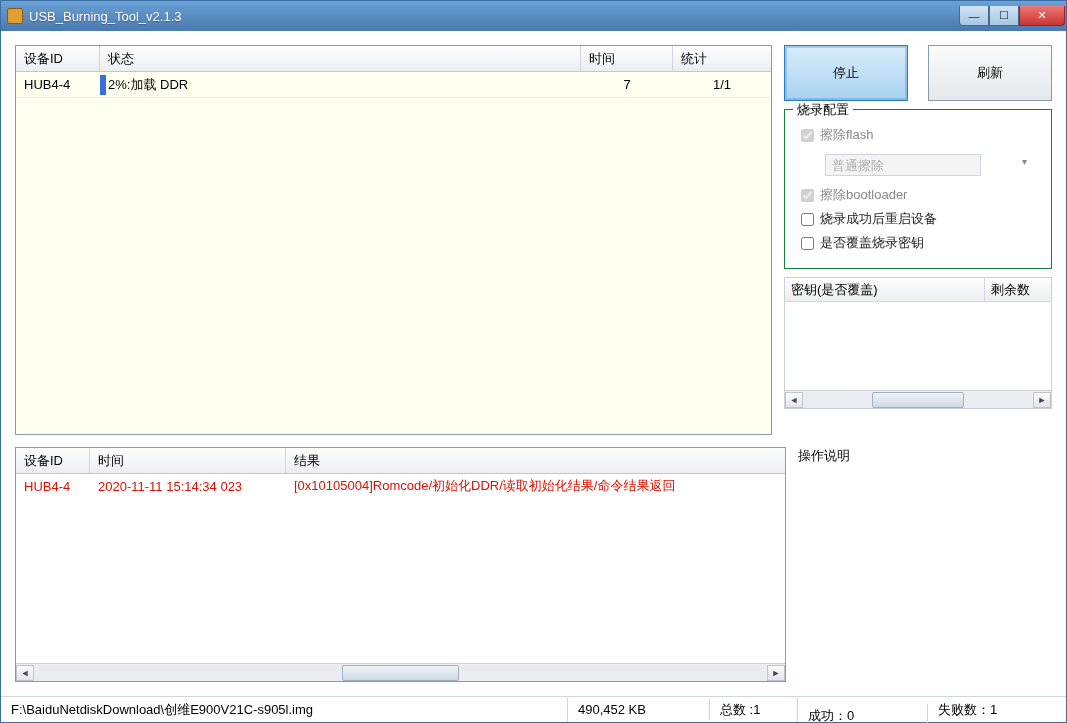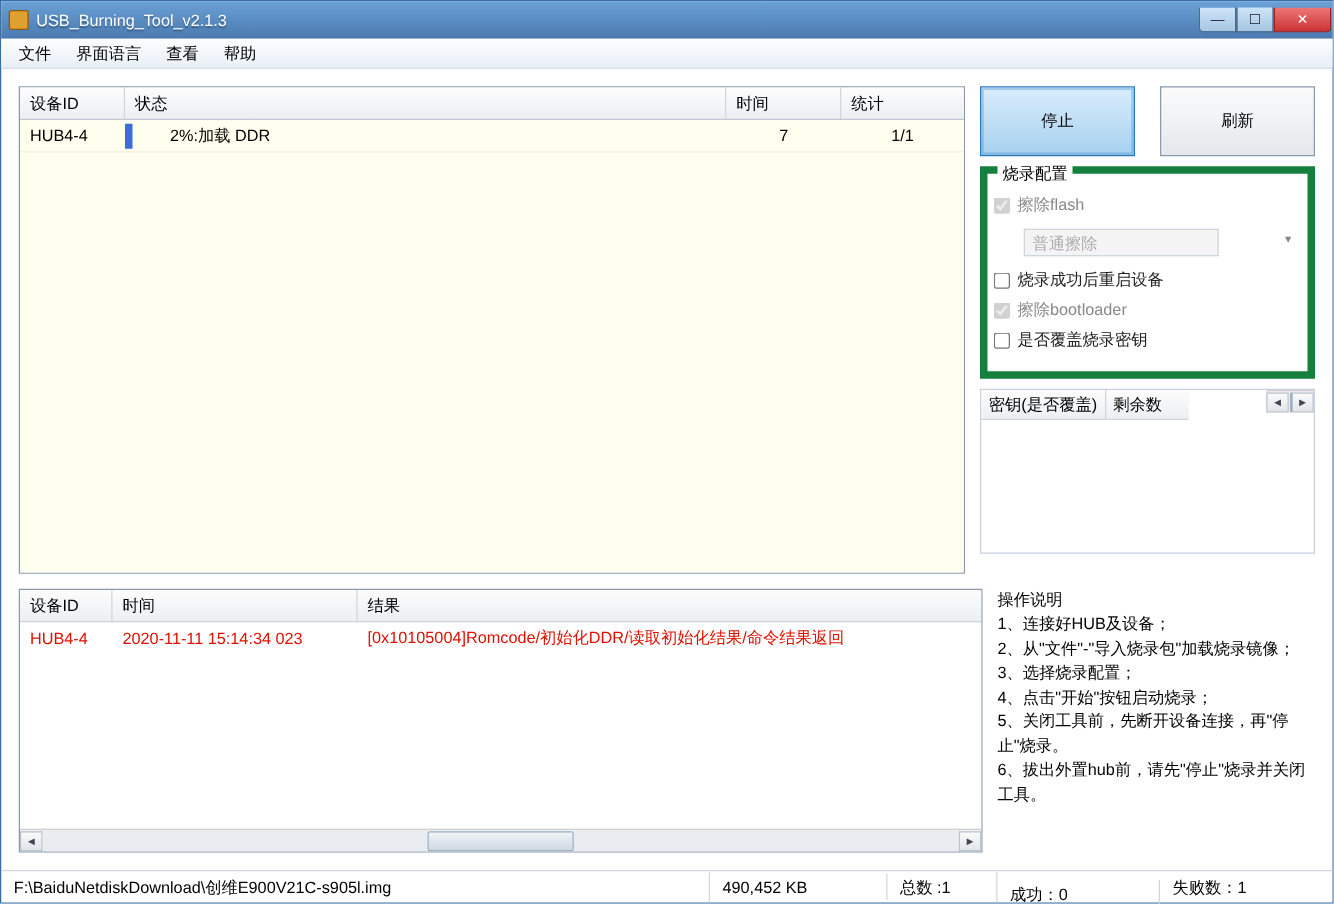--- a/index.html
+++ b/index.html
@@ -22,36 +22,36 @@
 .th.devid { width: 84px; }
 .th.status { flex: 1; }
 .th.time { width: 92px; text-align: left; }
 .th.stat { width: 98px; text-align: left; border-right: none; }
 .tbl-body { flex: 1; background: #fffff0; }
 .tr { display: flex; height: 26px; align-items: center; background: #fffff0; border-bottom: 1px solid #f0f0d8; }
 .td { padding: 3px 8px; font-size: 13px; }
 .td.devid { width: 84px; }
 .td.status { flex: 1; position: relative; padding: 0; }
 .prog { position: absolute; left: 0; top: 3px; bottom: 3px; width: 6px; background: #3b6bdc; }
-.stext { position: relative; padding-left: 8px; line-height: 26px; margin-left: 28px; }
+.stext { position: relative; padding-left: 8px; line-height: 26px; }
 .td.time { width: 92px; text-align: center; }
 .td.stat { width: 98px; text-align: center; }
 .sidecol { width: 268px; display: flex; flex-direction: column; gap: 8px; }
 .btnrow { display: flex; gap: 20px; height: 56px; }
 .bigbtn { flex: 1; border: 1px solid #8a9aad; background: linear-gradient(#fbfbfb, #e4e8ec); font-size: 13px; cursor: pointer; }
 .bigbtn.stop { background: linear-gradient(#d9ecfb, #a7d2f0); border: 1px solid #2a7ac0; box-shadow: 0 0 0 2px rgba(60,140,210,.35) inset; }
-.groupbox { border: 6px solid #15803d; padding: 10px 5px; position: relative; }
+.groupbox { border: 1px solid #15803d; padding: 10px 16px; position: relative; }
 .gb-title { position: absolute; top: -9px; left: 8px; background: #fff; padding: 0 4px; font-size: 13px; }
 .chk { display: flex; align-items: center; gap: 6px; margin: 6px 0; color: #888; font-size: 13px; }
 .chk.enabled { color: #222; }
 .chk input { width: 13px; height: 13px; }
 .sel { width: 156px; height: 22px; margin: 4px 0 4px 24px; background: #f0f0f0; border: 1px solid #bcc4ce; color: #888; padding: 0 6px; appearance: none; position: relative; font-size: 13px; }
 .sel-wrap { position: relative; }
 .sel-wrap::after { content: "▾"; position: absolute; right: 8px; top: 6px; color: #888; font-size: 10px; pointer-events: none; }
-.keybox { border: 1px solid #c8d0da; height: 132px; display: flex; flex-direction: row; }
+.keybox { border: 1px solid #c8d0da; height: 132px; display: flex; flex-direction: column; }
 .keyhead { display: flex; height: 24px; background: linear-gradient(#fdfdfd, #eceef1); border-bottom: 1px solid #cfd6de; }
 .keyhead .kh { flex: 1; padding: 3px 6px; border-right: 1px solid #cfd6de; font-size: 13px; }
 .keyhead .kh:last-child { flex: 0 0 66px; border-right: none; }
 .keybody { flex: 1; }
 .hscroll { height: 18px; background: #efefef; border-top: 1px solid #d0d0d0; display: flex; align-items: center; }
 .hsbtn { width: 18px; height: 16px; background: linear-gradient(#fbfbfb,#e1e5ea); border: 1px solid #bcc4ce; display:flex; align-items:center; justify-content:center; font-size:9px; color:#445; }
 .hstrack { flex:1; position:relative; height:16px; background:#e9edf1; margin:0 1px; }
 .hsthumb { position:absolute; left:30%; width:40%; top:0; bottom:0; background:linear-gradient(#f0f4f8,#cfd8e2); border:1px solid #9fb0c2; border-radius:2px; }
 .midrow { display: flex; gap: 12px; flex: 1; min-height: 0; }
 .logpanel { flex: 1; border: 1px solid #8a9aad; display: flex; flex-direction: column; }
@@ -85,26 +85,20 @@
   <div class="titlebar">
     <div class="icon"></div>
     <div class="title">USB_Burning_Tool_v2.1.3</div>
     <div class="winbtns">
       <div class="winbtn min">—</div>
       <div class="winbtn">☐</div>
       <div class="winbtn close">✕</div>
     </div>
   </div>
 
-  <div class="menubar">
-    <div class="menuitem">文件</div>
-    <div class="menuitem">界面语言</div>
-    <div class="menuitem">查看</div>
-    <div class="menuitem">帮助</div>
-  </div>
 
   <div class="content">
 
     <div class="toprow">
       <div class="mainpanel">
         <div class="tbl-head">
           <div class="th devid">设备ID</div>
           <div class="th status">状态</div>
           <div class="th time">时间</div>
           <div class="th stat">统计</div>
@@ -132,27 +126,27 @@
           <div class="gb-title">烧录配置</div>
           <label class="chk">
             <input type="checkbox" checked="" disabled="" style="">
             <span>擦除flash</span>
           </label>
           <div class="sel-wrap">
             <select class="sel" disabled="">
               <option>普通擦除</option>
             </select>
           </div>
+          <label class="chk">
+            <input type="checkbox" checked="" disabled="" style="">
+            <span>擦除bootloader</span>
+          </label>
           <label class="chk enabled">
             <input type="checkbox" style="">
             <span>烧录成功后重启设备</span>
-          </label>
-          <label class="chk">
-            <input type="checkbox" checked="" disabled="" style="">
-            <span>擦除bootloader</span>
           </label>
           <label class="chk enabled">
             <input type="checkbox" style="">
             <span>是否覆盖烧录密钥</span>
           </label>
         </div>
 
         <div class="keybox">
           <div class="keyhead">
             <div class="kh">密钥(是否覆盖)</div>
@@ -188,26 +182,20 @@
           <div class="hsbtn">◄</div>
           <div class="hstrack">
               <div class="hsthumb" style="left:42%;width:16%"></div>
             </div>
           <div class="hsbtn">►</div>
         </div>
       </div>
 
       <div class="instrcol">
         <div class="instr-title">操作说明</div>
-        <div class="instr-body" style="white-space:pre-line">1、连接好HUB及设备；
-2、从"文件"-"导入烧录包"加载烧录镜像；
-3、选择烧录配置；
-4、点击"开始"按钮启动烧录；
-5、关闭工具前，先断开设备连接，再"停止"烧录。
-6、拔出外置hub前，请先"停止"烧录并关闭工具。</div>
       </div>
     </div>
   </div>
 
   <div class="statusbar">
     <div class="sbcell path">F:\BaiduNetdiskDownload\创维E900V21C-s905l.img</div>
     <div class="sbcell size">490,452 KB</div>
     <div class="sbcell total"><span>总数 :</span><span>1</span></div>
     <div class="sbcell succ"><span>成功：</span><span>0</span></div>
     <div class="sbcell fail"><span>失败数：</span><span>1</span></div>

